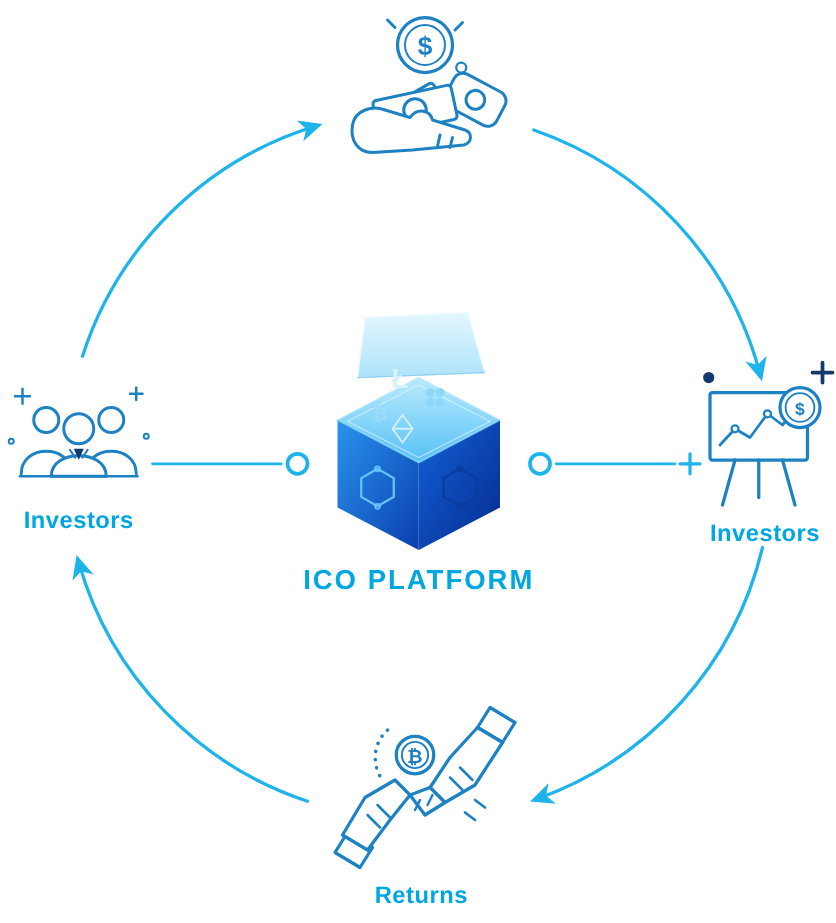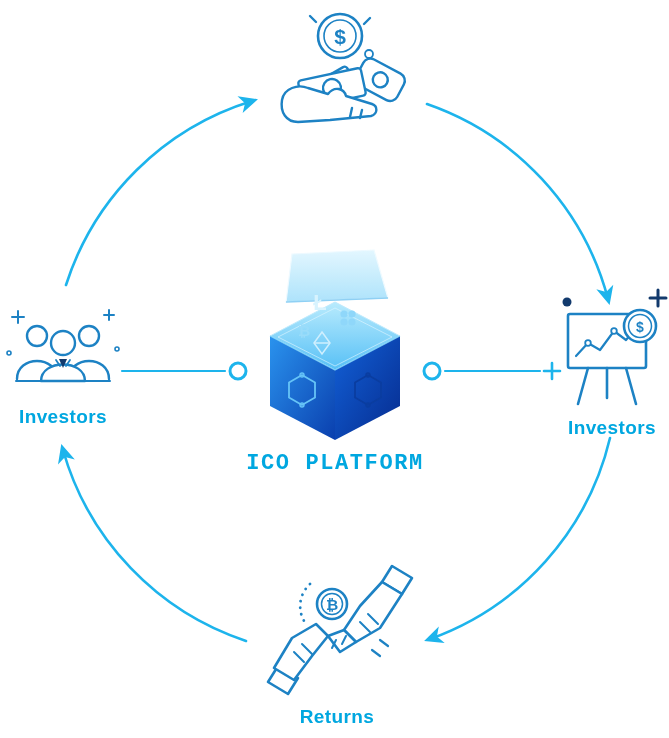--- a/index.html
+++ b/index.html
@@ -207,15 +207,15 @@
         <line x1="54" y1="97" x2="70" y2="97"></line>
       </g>
       <g fill="#8fd7fa">
         <circle cx="84" cy="68" r="3.6"></circle>
           <circle cx="92" cy="68" r="3.6"></circle>
         <circle cx="84" cy="76" r="3.6"></circle>
           <circle cx="92" cy="76" r="3.6"></circle>
       </g>
     </svg>
   </div>
-  <div class="node-label center-label" style="left:335px; top:451px;font-family:Liberation Mono, monospace;">ICO PLATFORM</div>
+  <div class="node-label center-label" style="left:335px; top:451px;">ICO PLATFORM</div>
 
 </div>
 
 </body></html>

